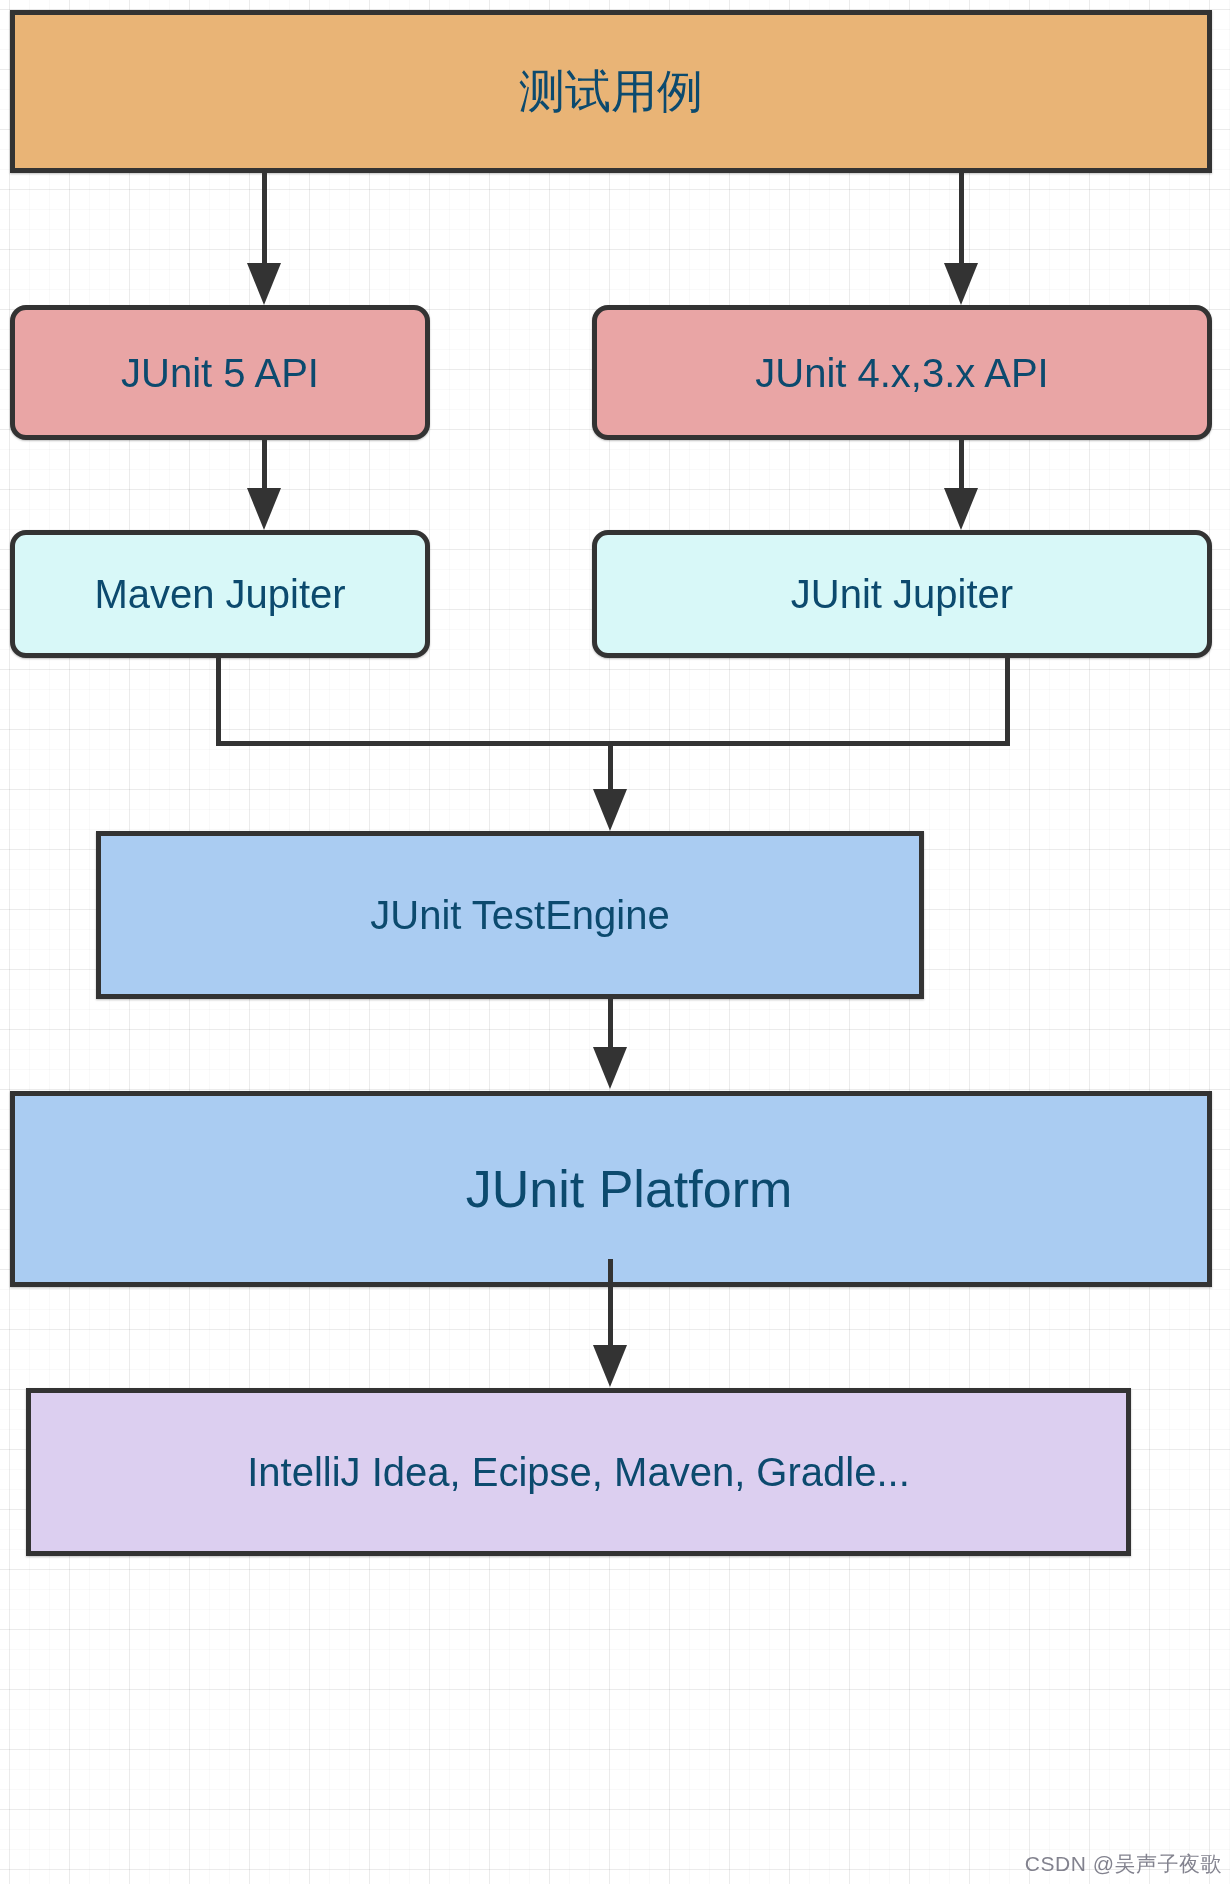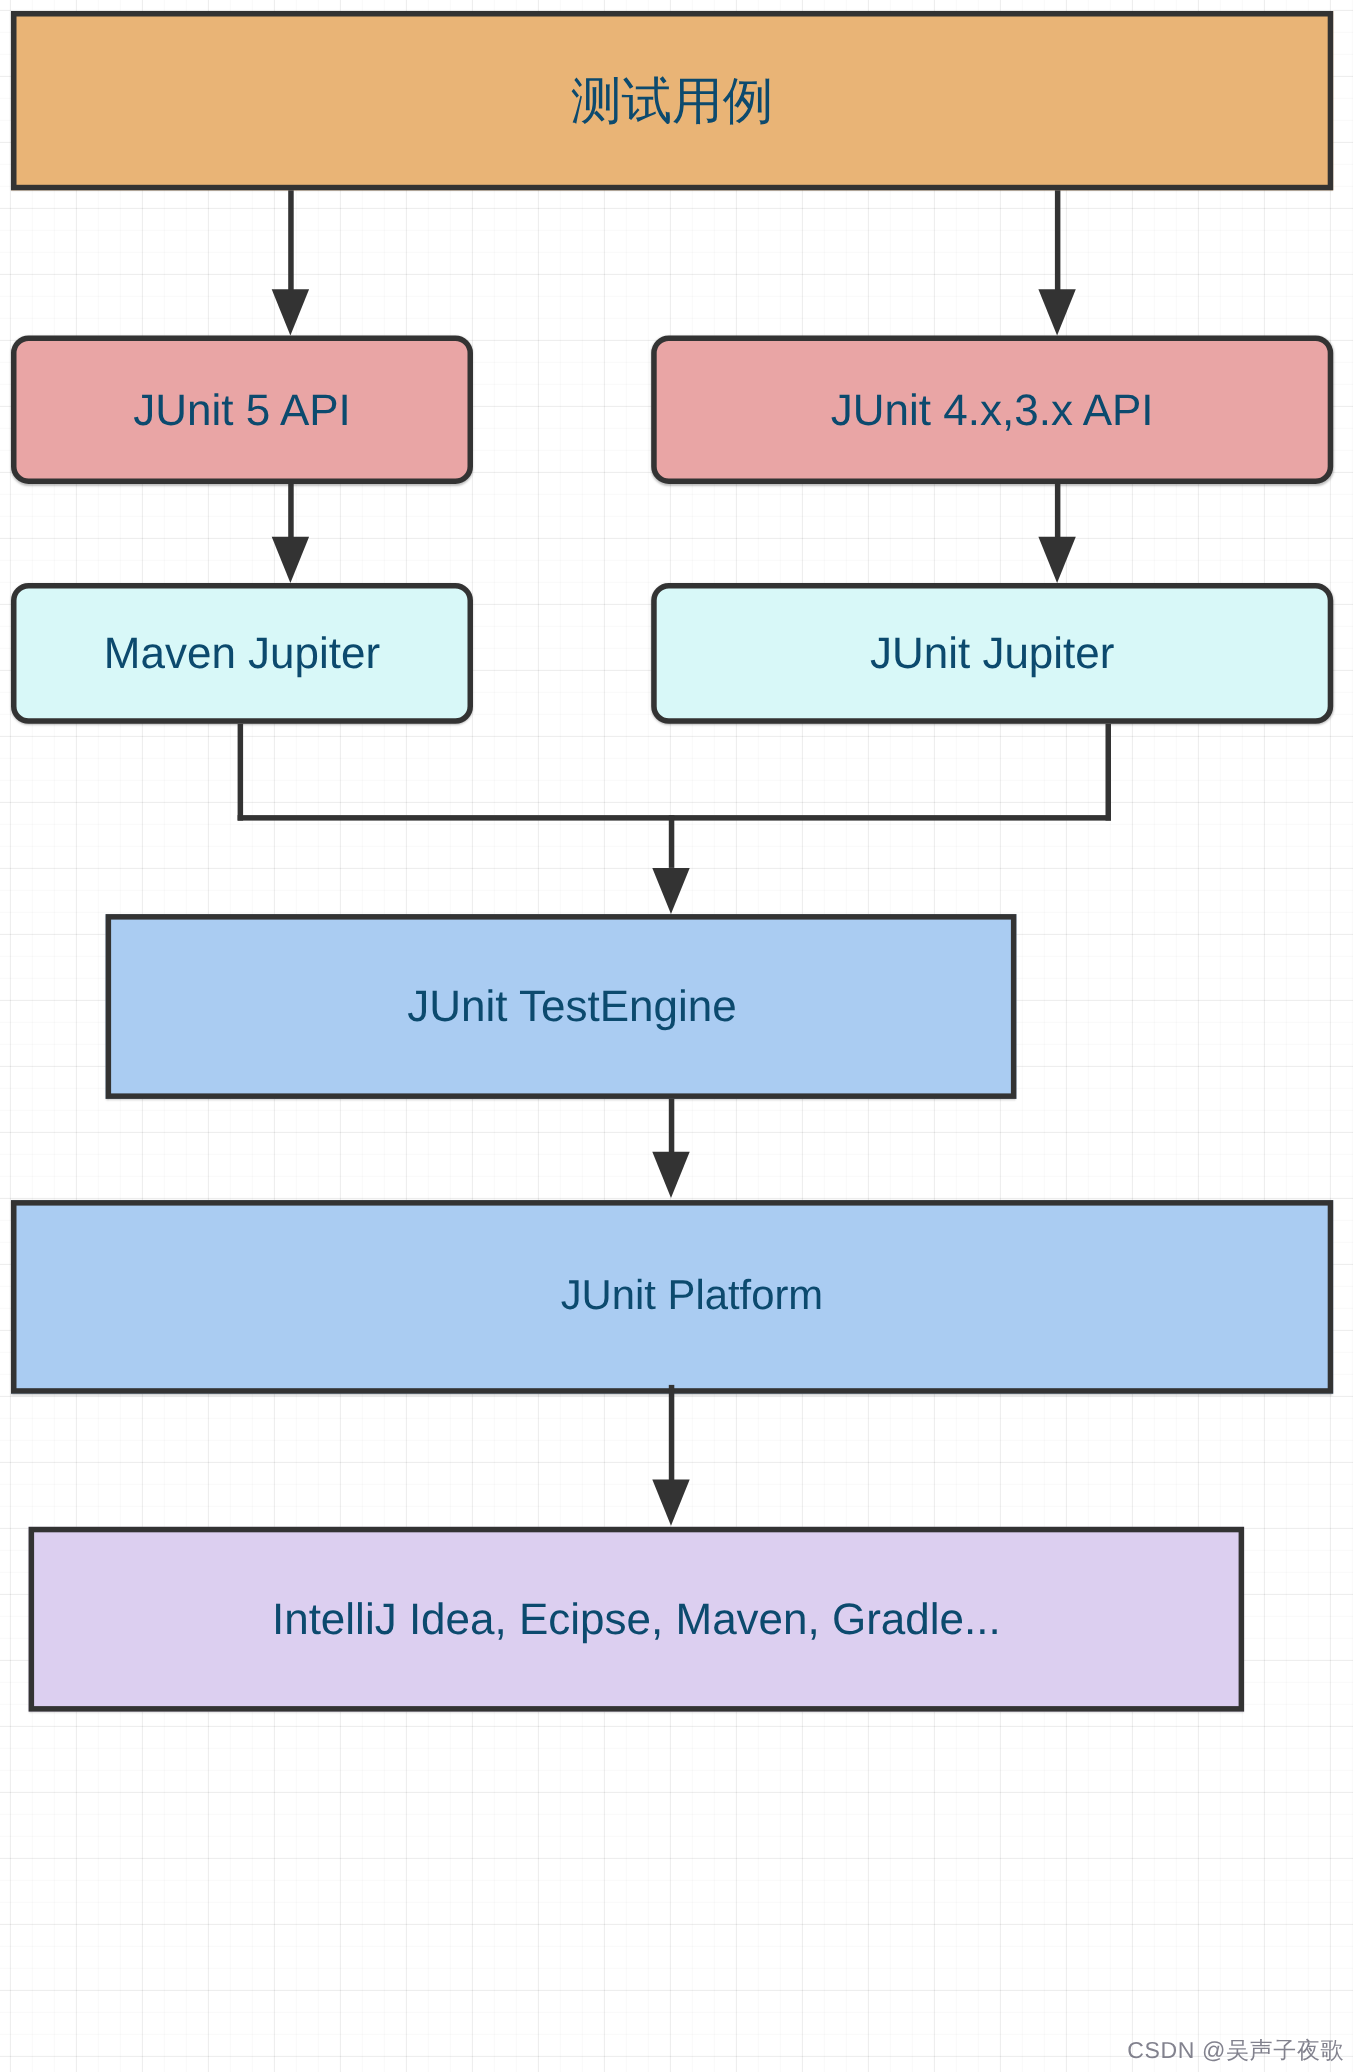--- a/index.html
+++ b/index.html
@@ -80,23 +80,23 @@
     background: #d8f8f8;
     font-size: 40px;
   }
   #node-testengine {
     left: 96px;  top: 831px;   width: 828px;  height: 168px;
     background: #aaccf2;
     font-size: 40px;
     padding-left: 20px;
   }
   #node-platform {
-    left: 10px;  top: 1091px;  width: 1202px; height: 176px;
+    left: 10px;  top: 1091px;  width: 1202px; height: 196px;
     background: #aaccf2;
-    font-size: 38px;
+    font-size: 52px;
     padding-left: 36px;
   }
   #node-tools {
     left: 26px;  top: 1388px;  width: 1105px; height: 168px;
     background: #dccff0;
     font-size: 40px;
   }
 
   
   .connector { position: absolute; }

